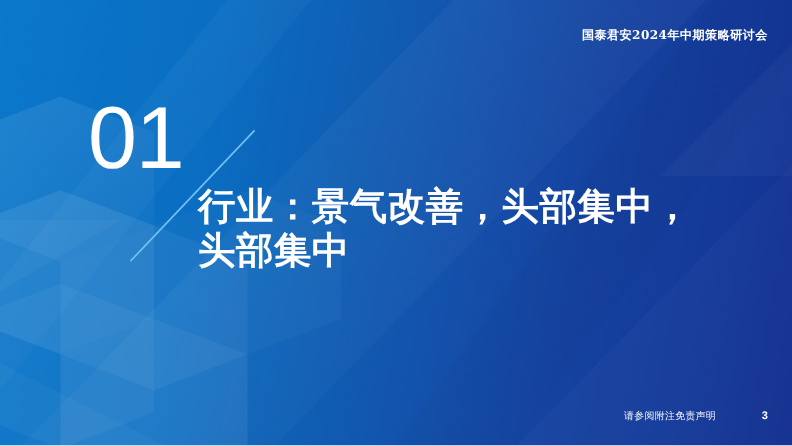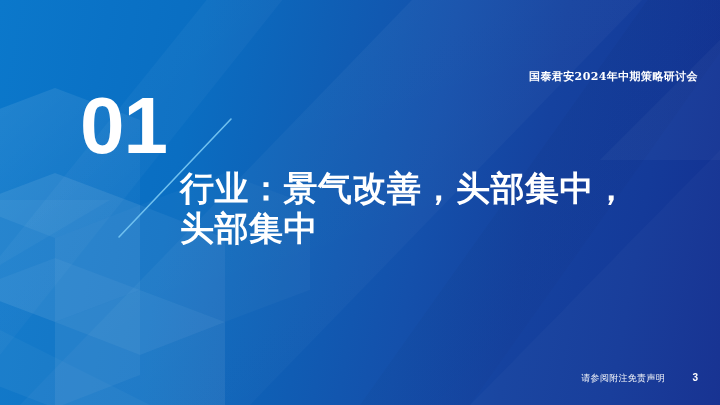--- a/index.html
+++ b/index.html
@@ -39,32 +39,31 @@
   .header-title {
     position: absolute;
     top: 24px;
     right: 22px;
     color: #ffffff;
     font-size: 11px;
     font-weight: bold;
     letter-spacing: 0.4px;
     white-space: nowrap;
     font-family: "DejaVu Serif", "Liberation Serif", serif;
-    margin-top: 45px;
   }
 
   
   .section-number {
     position: absolute;
     left: 80px;
     top: 86px;
     color: #ffffff;
     font-size: 80px;
     line-height: 80px;
-    font-weight: bold;
+    font-weight: normal;
     letter-spacing: -1px;
     font-family: "Liberation Sans", "DejaVu Sans", sans-serif;
   }
 
   
   .slash {
     position: absolute;
     left: 0; top: 0;
     width: 720px; height: 405px;
   }
@@ -83,21 +82,21 @@
   }
   .section-title .tline { display: block; white-space: nowrap; }
 
   
   .footer {
     position: absolute;
     right: 22px;
     bottom: 20px;
     display: flex;
     align-items: baseline;
-    gap: 25px;
+    gap: 39px;
     color: #ffffff;
   }
   .footer-note {
     font-size: 9px;
     letter-spacing: 0.3px;
     opacity: 0.95;
   }
   .page-number {
     font-size: 10px;
     font-weight: bold;

